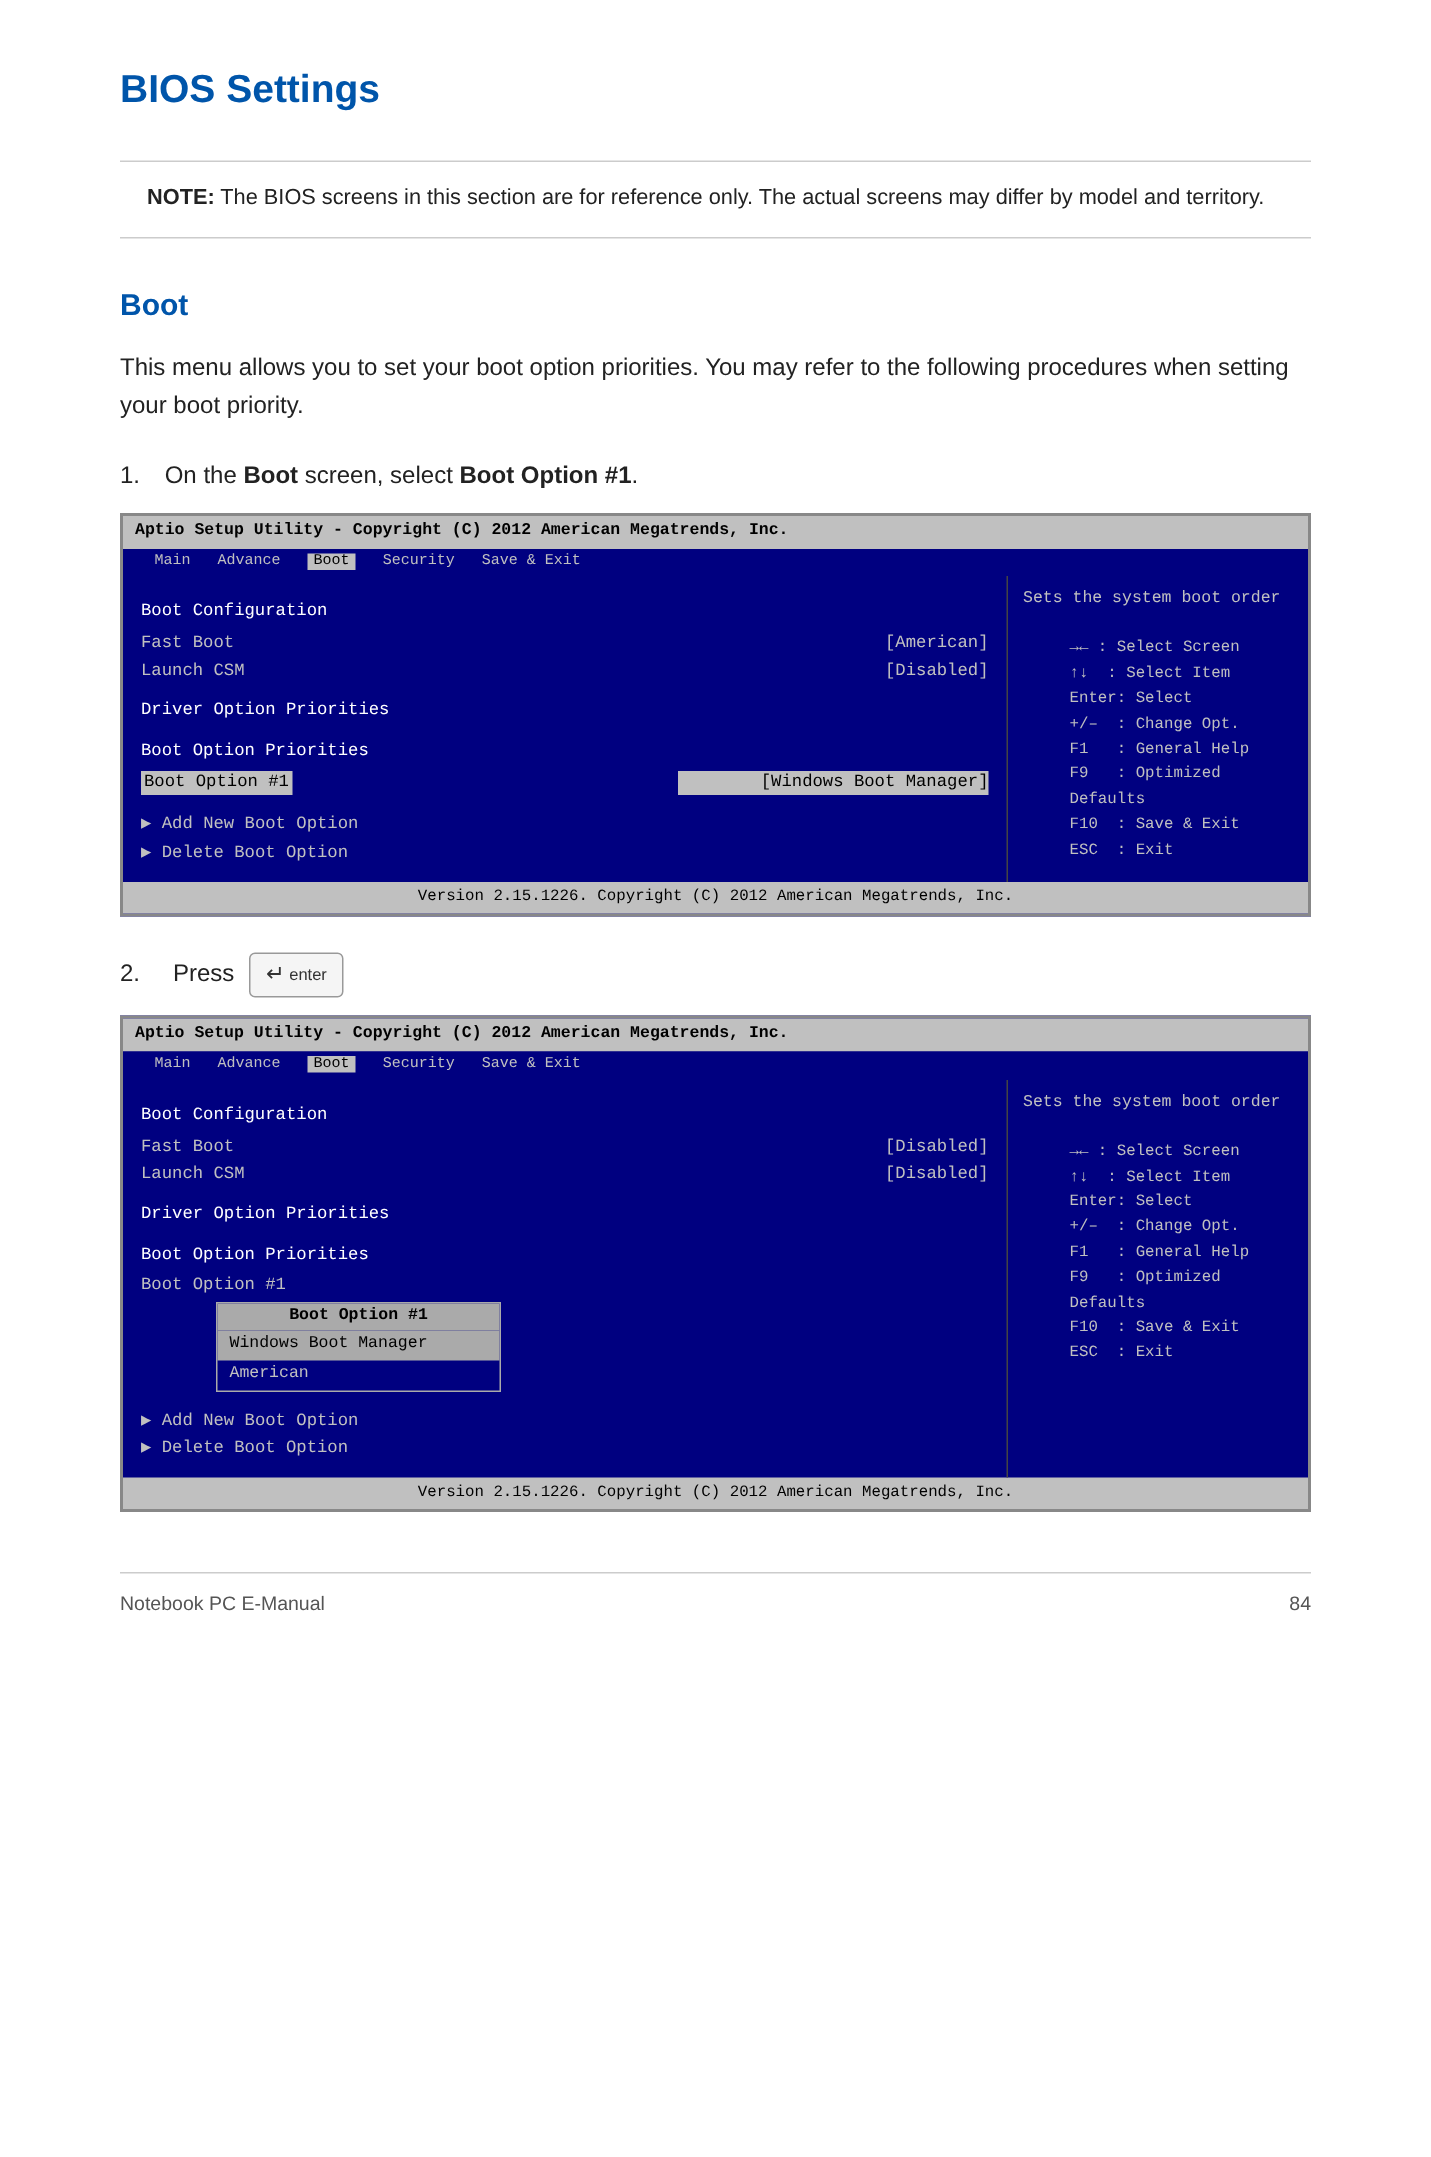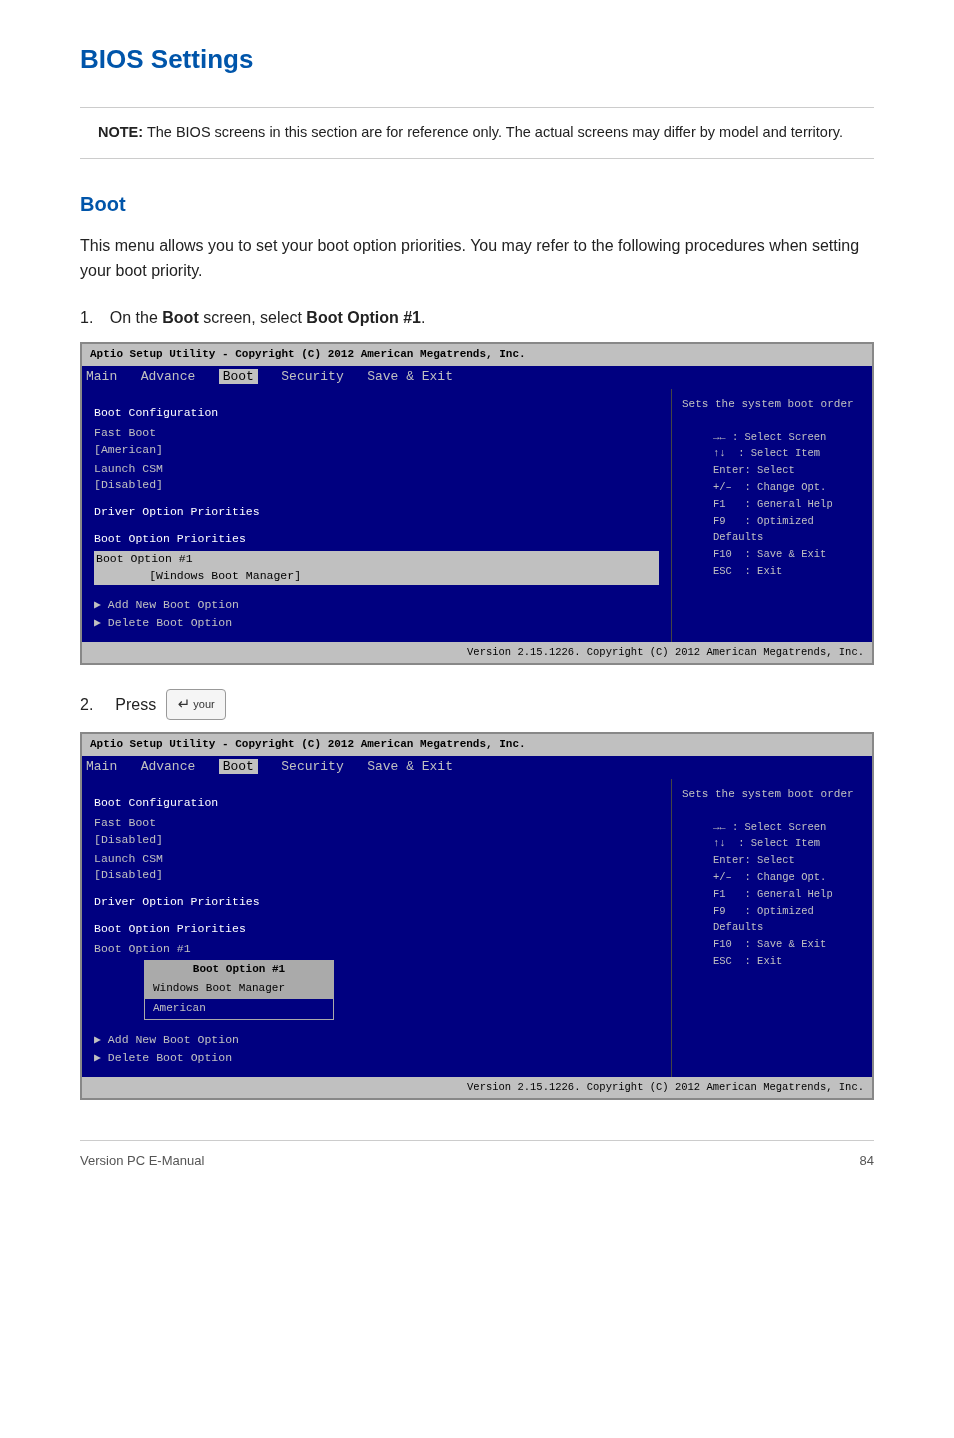--- a/index.html
+++ b/index.html
@@ -80,22 +80,22 @@
       background: #c0c0c0;
       color: #000;
       padding: 3px 8px;
       font-weight: bold;
       font-size: 11px;
     }
 
     .bios-menu-bar {
       background: #000080;
       color: #c0c0c0;
-      padding: 2px 4px;
-      font-size: 13px;
+      padding: 2px 21px;
+      font-size: 10px;
     }
 
     .bios-menu-bar .active-menu {
       background: #c0c0c0;
       color: #000;
       padding: 0 4px;
     }
 
     .bios-body {
       display: flex;
@@ -112,21 +112,20 @@
       width: 200px;
       padding: 8px 10px;
       color: #c0c0c0;
       font-size: 11px;
     }
 
     .bios-row {
       display: flex;
       justify-content: space-between;
       margin-bottom: 2px;
-      flex-direction: column;
     }
 
     .bios-row .label {
       color: #c0c0c0;
     }
 
     .bios-row .value {
       color: #c0c0c0;
     }
 
@@ -145,21 +144,21 @@
     }
 
     .bios-highlighted-row .value {
       color: #000;
       background: #c0c0c0;
     }
 
     .bios-footer {
       background: #c0c0c0;
       color: #000;
-      text-align: right;
+      text-align: center;
       padding: 3px 8px;
       font-size: 10.5px;
     }
 
     .bios-arrow-item {
       color: #c0c0c0;
       margin-bottom: 2px;
     }
 
     .bios-arrow-item::before {
@@ -292,21 +291,21 @@
     <div class="bios-footer">Version 2.15.1226. Copyright (C) 2012 American Megatrends, Inc.</div>
   </div>
 </div>
 
 <div class="step">
   <div class="step2-label">
     <span class="step-num">2.</span>
     <span>Press</span>
     <div class="enter-key">
       <span class="enter-arrow">↵</span>
-      <span style="font-size:11px; margin-left:3px;">your</span>
+      <span style="font-size:11px; margin-left:3px;">enter</span>
     </div>
   </div>
 
   <div class="bios-screen">
     <div class="bios-title-bar">Aptio Setup Utility - Copyright (C) 2012 American Megatrends, Inc.</div>
     <div class="bios-menu-bar">
       <span>Main&nbsp;&nbsp;</span>
       <span>Advance&nbsp;&nbsp;</span>
       <span class="active-menu">Boot</span>
       <span>&nbsp;&nbsp;Security&nbsp;&nbsp;</span>
@@ -357,15 +356,15 @@
           F10 &nbsp;: Save &amp; Exit<br>
           ESC &nbsp;: Exit
         </div>
       </div>
     </div>
     <div class="bios-footer">Version 2.15.1226. Copyright (C) 2012 American Megatrends, Inc.</div>
   </div>
 </div>
 
 <div class="page-footer">
-  <span>Version PC E-Manual</span>
+  <span>Notebook PC E-Manual</span>
   <span>84</span>
 </div>
 
 </body></html>

